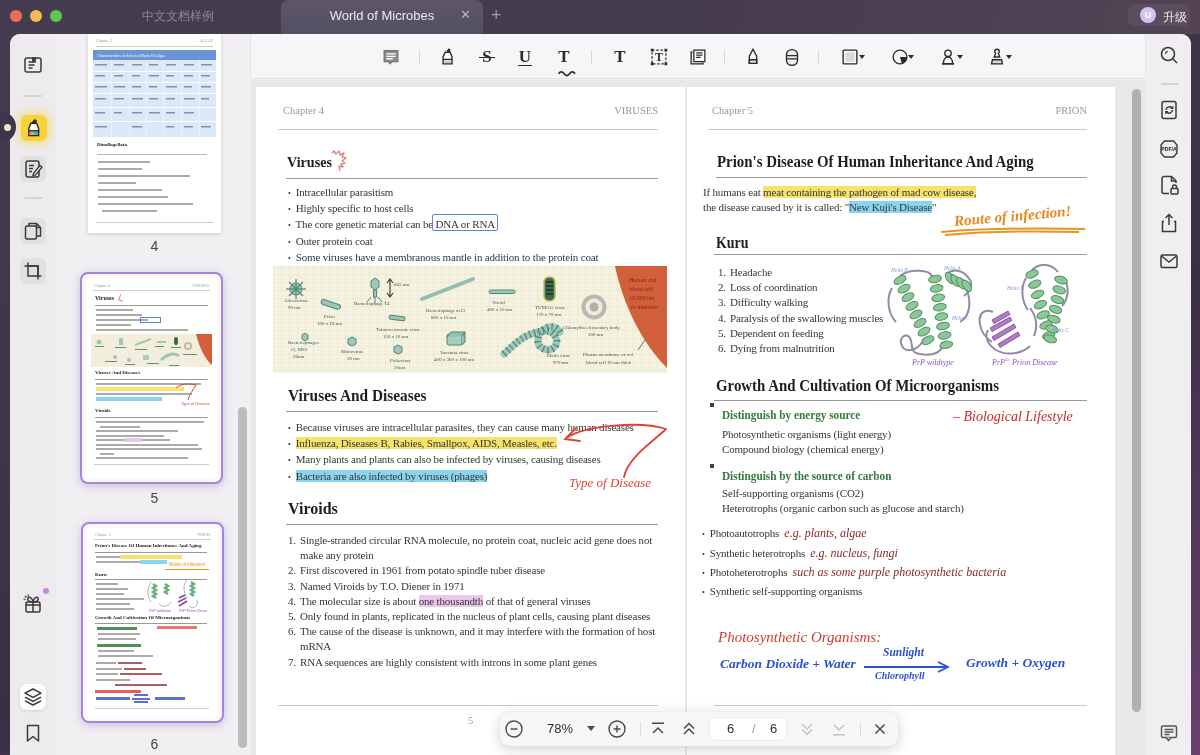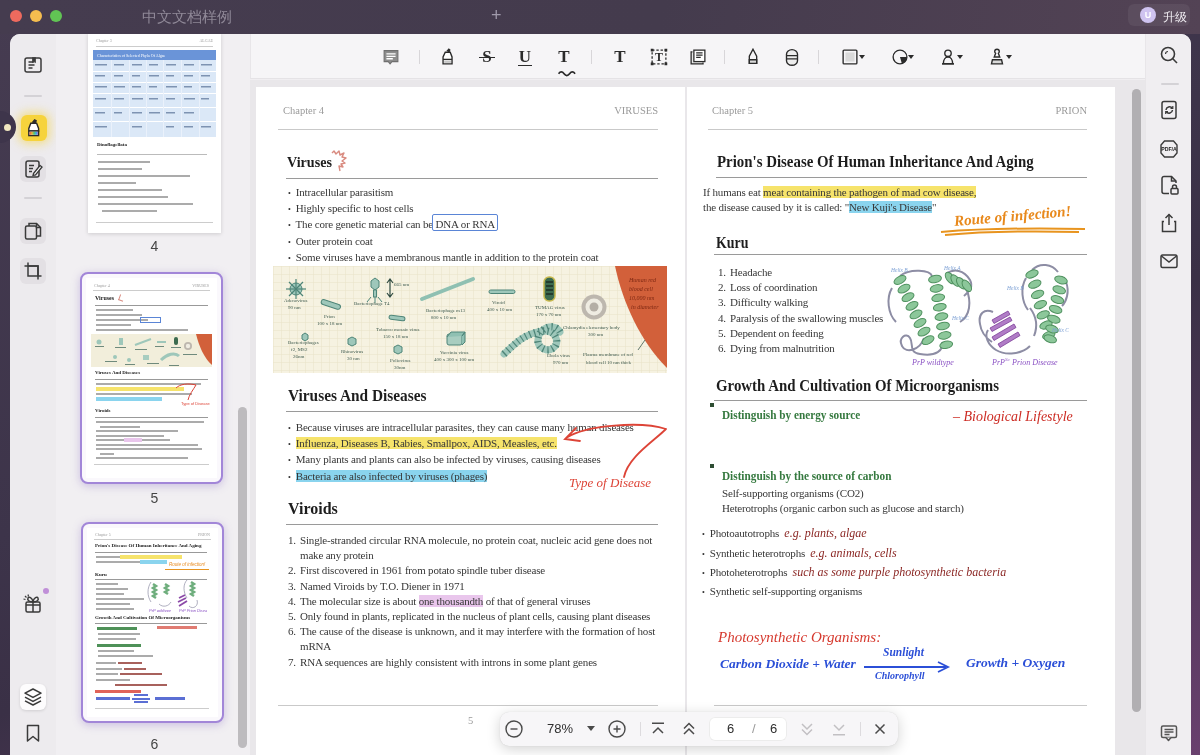--- a/index.html
+++ b/index.html
@@ -9,21 +9,21 @@
   .abs { position:absolute; }
   
   #titlebar { position:absolute; left:0; top:0; width:1200px; height:34px;
     background:linear-gradient(100deg,#453c4f 0%,#443b4d 55%,#534355 100%); }
   .light { position:absolute; top:10px; width:12px; height:12px; border-radius:50%; }
   #tab-active { position:absolute; left:281px; top:0px; width:202px; height:34px;
     background:linear-gradient(180deg,#5d5669 0%,#554f63 100%); border-radius:8px 8px 0 0; }
   #tab-active .t { position:absolute; left:36px; top:8px; width:130px; text-align:center;
     color:#ece9ef; font-size:13px; }
   #tab-active .x { position:absolute; right:12px; top:7px; color:#b9b3c1; font-size:13px; }
-  #tab-inactive { position:absolute; left:142px; top:8px; color:#8f8897; font-size:15px; }
+  #tab-inactive { position:absolute; left:142px; top:8px; color:#8f8897; font-size:12px; }
   #tab-plus { position:absolute; left:491px; top:5px; color:#a09aab; font-size:18px; font-weight:400;}
   #upgrade { position:absolute; right:10px; top:4px; width:62px; height:22px;
     background:rgba(255,255,255,0.06); border-radius:6px; }
   #avatar { position:absolute; left:1140px; top:7px; width:16px; height:16px; border-radius:50%;
     background:#cfc3f0; color:#fff; font-size:9px; font-weight:bold; text-align:center; line-height:16px; }
   #upgtext { position:absolute; left:1163px; top:9px; color:#f2eff4; font-size:12px; font-weight:500; }
   
   #app { position:absolute; left:10px; top:34px; width:1181px; height:721px;
     background:#f0eef1; border-radius:10px 10px 0 0; overflow:hidden; }
   
@@ -71,20 +71,24 @@
   .gsub { font-family:'Liberation Serif',serif; font-weight:bold; font-size:12.5px; color:#35793f; transform:scaleX(0.9); transform-origin:0 0; white-space:nowrap; }
   .hand-b { color:#2b4fd7; font-style:italic; font-family:'Liberation Serif',serif; font-weight:bold; }
 </style>
 </head>
 <body>
   <div id="titlebar">
     <div class="light" style="left:10px; background:#ee6a5e;"></div>
     <div class="light" style="left:30px; background:#f5bd4f;"></div>
     <div class="light" style="left:50px; background:#61c454;"></div>
     <div id="tab-inactive">中文文档样例</div>
+    <div id="tab-active">
+      <div class="t">World of Microbes</div>
+      <div class="x">✕</div>
+    </div>
     <div id="tab-plus">+</div>
     <div id="upgrade"></div>
     <div id="avatar">U</div>
     <div id="upgtext">升级</div>
   </div>
   <div id="app">
     <div id="iconrail">
       <div class="ribtn" style="left:10px; top:18px;">
         <svg viewBox="0 0 24 24">
           <g fill="none" stroke="#3a3a3a" stroke-width="1.5">
@@ -733,26 +737,27 @@
             <text x="112" y="107">PrP</text>
             <text x="125" y="103" font-size="5">Sc</text>
             <text x="132" y="107">Prion Disease</text>
           </g>
         </svg>
       </div>
       <div class="h2" style="left:29px; top:290px; transform:scaleX(0.93);">Growth And Cultivation Of Microorganisms</div>
       <div class="hline" style="left:27px; top:313px; width:373px; background:#9a9a9a;"></div>
       <div class="abs" style="left:23px; top:316px; width:4px; height:4px; background:#2e4d33;"></div>
       <div class="abs gsub" style="left:35px; top:321px;">Distinguish by energy source</div>
+      <div class="doc" style="left:35px; top:340px;">Photosynthetic organisms (light energy)<br>Compound biology (chemical energy)</div>
       <div class="abs" style="left:266px; top:322px; color:#cc2a22; font-size:14px; font-style:italic; font-family:'Liberation Serif',serif;">– Biological Lifestyle</div>
       <div class="abs" style="left:23px; top:377px; width:4px; height:4px; background:#2e4d33;"></div>
       <div class="abs gsub" style="left:35px; top:382px;">Distinguish by the source of carbon</div>
       <div class="doc" style="left:35px; top:399px;">Self-supporting organisms (CO2)<br>Heterotrophs (organic carbon such as glucose and starch)</div>
       <div class="doc" style="left:15px; top:439px;"><span style="font-size:8px;">•</span>&nbsp;&nbsp;Photoautotrophs&nbsp; <span class="hand">e.g. plants, algae</span></div>
-      <div class="doc" style="left:15px; top:459px;"><span style="font-size:8px;">•</span>&nbsp;&nbsp;Synthetic heterotrophs&nbsp; <span class="hand">e.g. animals, cells</span></div>
+      <div class="doc" style="left:15px; top:459px;"><span style="font-size:8px;">•</span>&nbsp;&nbsp;Synthetic heterotrophs&nbsp; <span class="hand">e.g. nucleus, fungi</span></div>
       <div class="doc" style="left:15px; top:478px;"><span style="font-size:8px;">•</span>&nbsp;&nbsp;Photoheterotrophs&nbsp; <span class="hand">such as some purple photosynthetic bacteria</span></div>
       <div class="doc" style="left:15px; top:497px;"><span style="font-size:8px;">•</span>&nbsp;&nbsp;Synthetic self-supporting organisms</div>
       <div class="abs" style="left:31px; top:542px; color:#d63a2f; font-size:15px; font-style:italic; font-family:'Liberation Serif',serif;">Photosynthetic Organisms:</div>
       <div class="hand-b abs" style="left:33px; top:569px; font-size:13.5px;font-family:Liberation Serif, serif;">Carbon Dioxide + Water</div>
       <div class="hand-b abs" style="left:196px; top:559px; font-size:11.5px;">Sunlight</div>
       <div class="hand-b abs" style="left:188px; top:583px; font-size:10px;">Chlorophyll</div>
       <div class="hand-b abs" style="left:279px; top:568px; font-size:13.5px;">Growth + Oxygen</div>
       <svg class="abs" style="left:175px; top:574px;" width="90" height="12" viewBox="0 0 90 12">
         <path d="M2,6 L84,6 M76,1 L86,6 L76,11" stroke="#2b4fd7" stroke-width="1.8" fill="none"></path>
       </svg>

